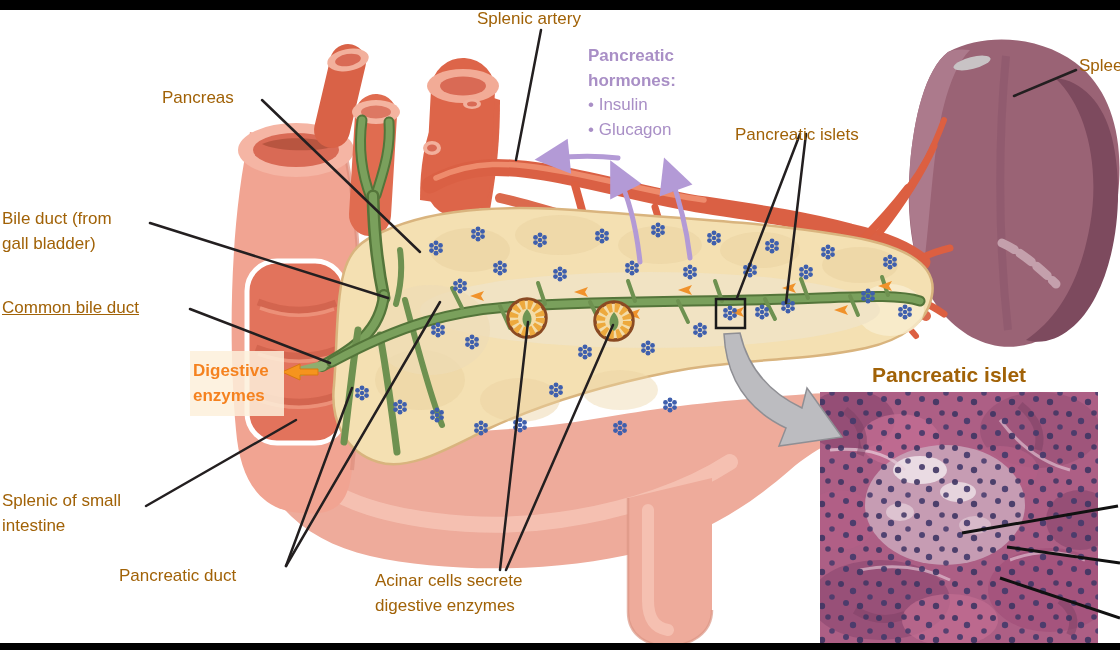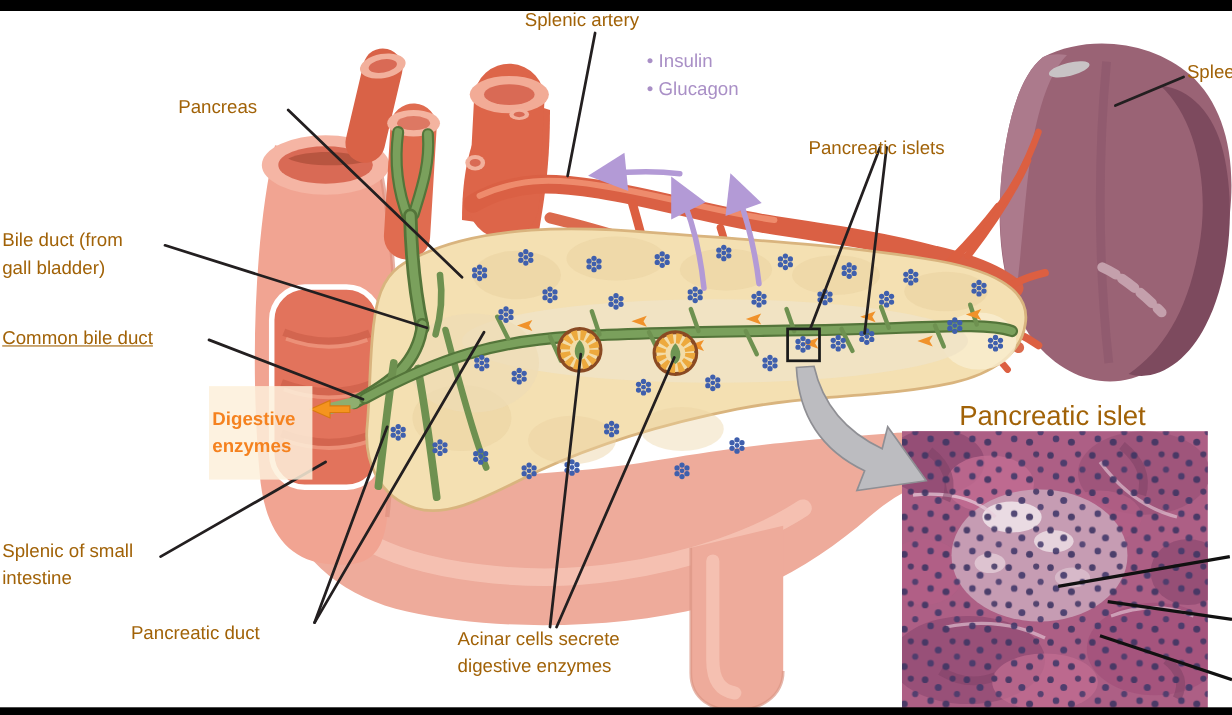--- a/index.html
+++ b/index.html
@@ -19,26 +19,26 @@
   .lbl-pancreas{left:162px;top:86px;}
   .lbl-hormones{left:588px;top:44px;width:112px;color:#a98fc6;}
   .lbl-hormones .hd{font-weight:bold;}
   .lbl-hormones .it{white-space:nowrap;}
   .lbl-islets{left:735px;top:107px;margin-top:16px;}
   .lbl-spleen{left:1079px;top:54px;}
   .lbl-bileduct{left:2px;top:207px;width:126px;}
   .lbl-cbd{left:2px;top:296px;text-decoration:underline;}
   .lbl-digestive{
     left:190px;top:351px;width:88px;color:#f5821f;font-weight:bold;
-    background:rgba(253,240,218,0.85);padding:18px 3px;
+    background:rgba(253,240,218,0.85);padding:8px 3px;
   }
   .lbl-duodenum{left:2px;top:489px;width:140px;}
   .lbl-pduct{left:119px;top:564px;}
-  .lbl-acinar{left:375px;top:569px;width:152px;margin-left:41px;}
-  .inset-title{left:872px;top:360px;font-weight:normal;font-size:25px;text-align:right;}
+  .lbl-acinar{left:375px;top:569px;width:152px;}
+  .inset-title{left:872px;top:360px;font-weight:bold;font-size:21px;text-align:right;}
 </style>
 </head>
 <body>
 
 <svg width="1120" height="650" viewBox="0 0 1120 650">
   <defs>
     <g id="isletG">
       <circle cx="0" cy="-5.2" r="2.4"></circle>
         <circle cx="4.5" cy="-2.6" r="2.4"></circle>
       <circle cx="4.5" cy="2.6" r="2.4"></circle>
@@ -310,20 +310,21 @@
   </g>
 
   <rect x="0" y="0" width="1120" height="10" fill="#000000"></rect>
   <rect x="0" y="643" width="1120" height="7" fill="#000000"></rect>
 </svg>
 
 <div class="lbl lbl-splenic nowrap">Splenic artery</div>
 <div class="lbl lbl-pancreas nowrap">Pancreas</div>
 
 <div class="lbl lbl-hormones">
+  <div class="hd">Pancreatic hormones:</div>
   <div class="it"><span>•</span> <span>Insulin</span></div>
   <div class="it"><span>•</span> <span>Glucagon</span></div>
 </div>
 
 <div class="lbl lbl-islets nowrap">Pancreatic islets</div>
 <div class="lbl lbl-spleen nowrap">Spleen</div>
 <div class="lbl lbl-bileduct">Bile duct (from gall bladder)</div>
 <div class="lbl lbl-cbd nowrap">Common bile duct</div>
 <div class="lbl lbl-digestive">Digestive enzymes</div>
 <div class="lbl lbl-duodenum">Splenic of small intestine</div>

